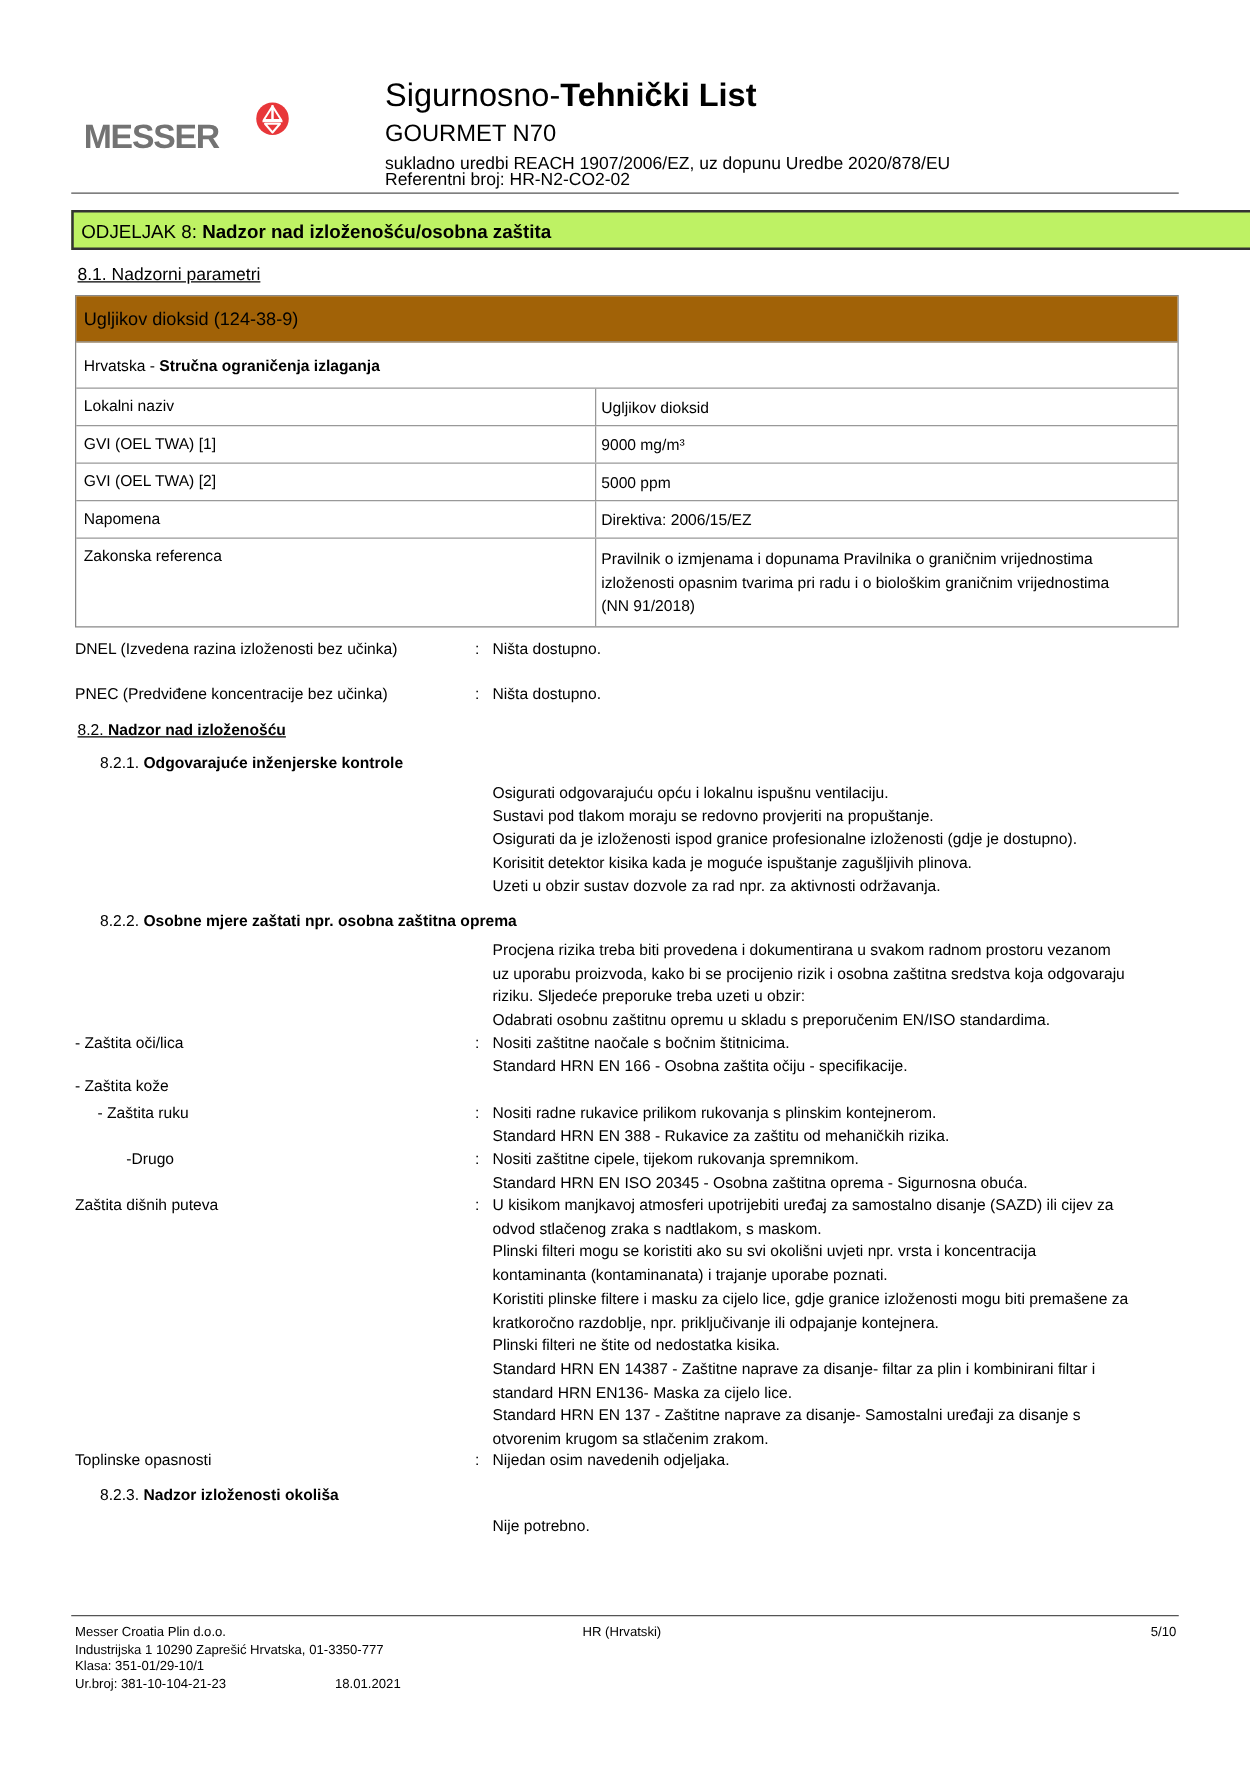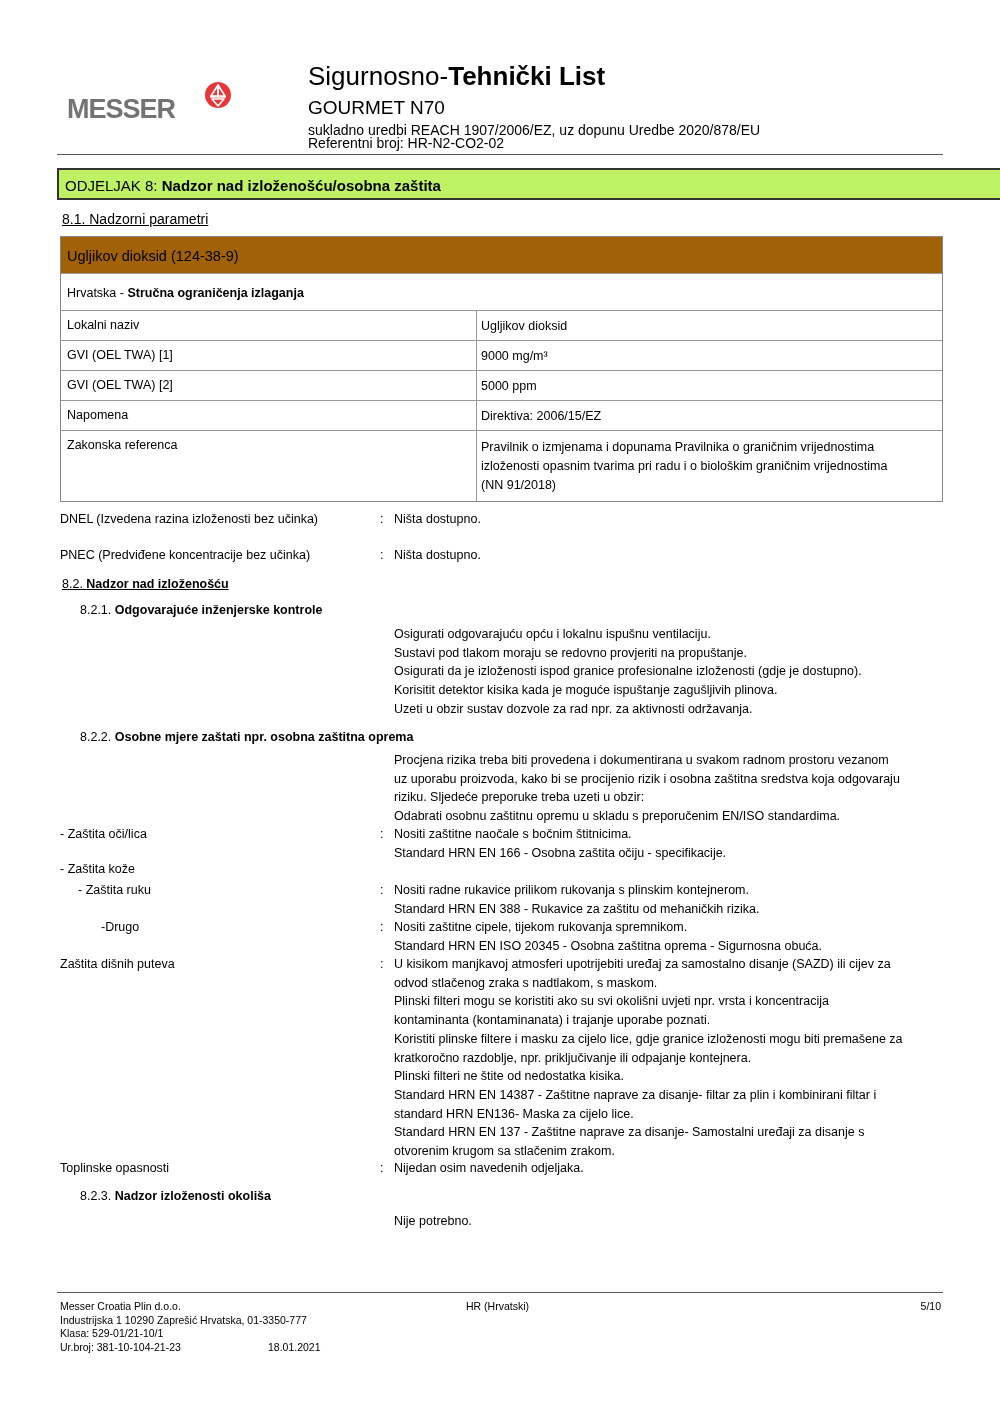--- a/index.html
+++ b/index.html
@@ -197,17 +197,17 @@
     </div>
 </div>
 
 <div class="abs h3" style="top:1189px;"><span>8.2.3. </span><b>Nadzor izloženosti okoliša</b></div>
 <div class="para" style="top:1212px;">Nije potrebno.</div>
 
 <div class="abs hr-bottom"></div>
 <div class="abs foot-left">
   <div>Messer Croatia Plin d.o.o.</div>
   <div>Industrijska 1 10290 Zaprešić Hrvatska, 01-3350-777</div>
-  <div>Klasa: 529-01/21-10/1</div>
+  <div>Klasa: 351-01/29-10/1</div>
   <div style="position:relative;"><span>Ur.broj: 381-10-104-21-23</span><span class="date">18.01.2021</span></div>
 </div>
 <div class="abs foot-mid">HR (Hrvatski)</div>
 <div class="abs foot-right">5/10</div>
 
 </body></html>

